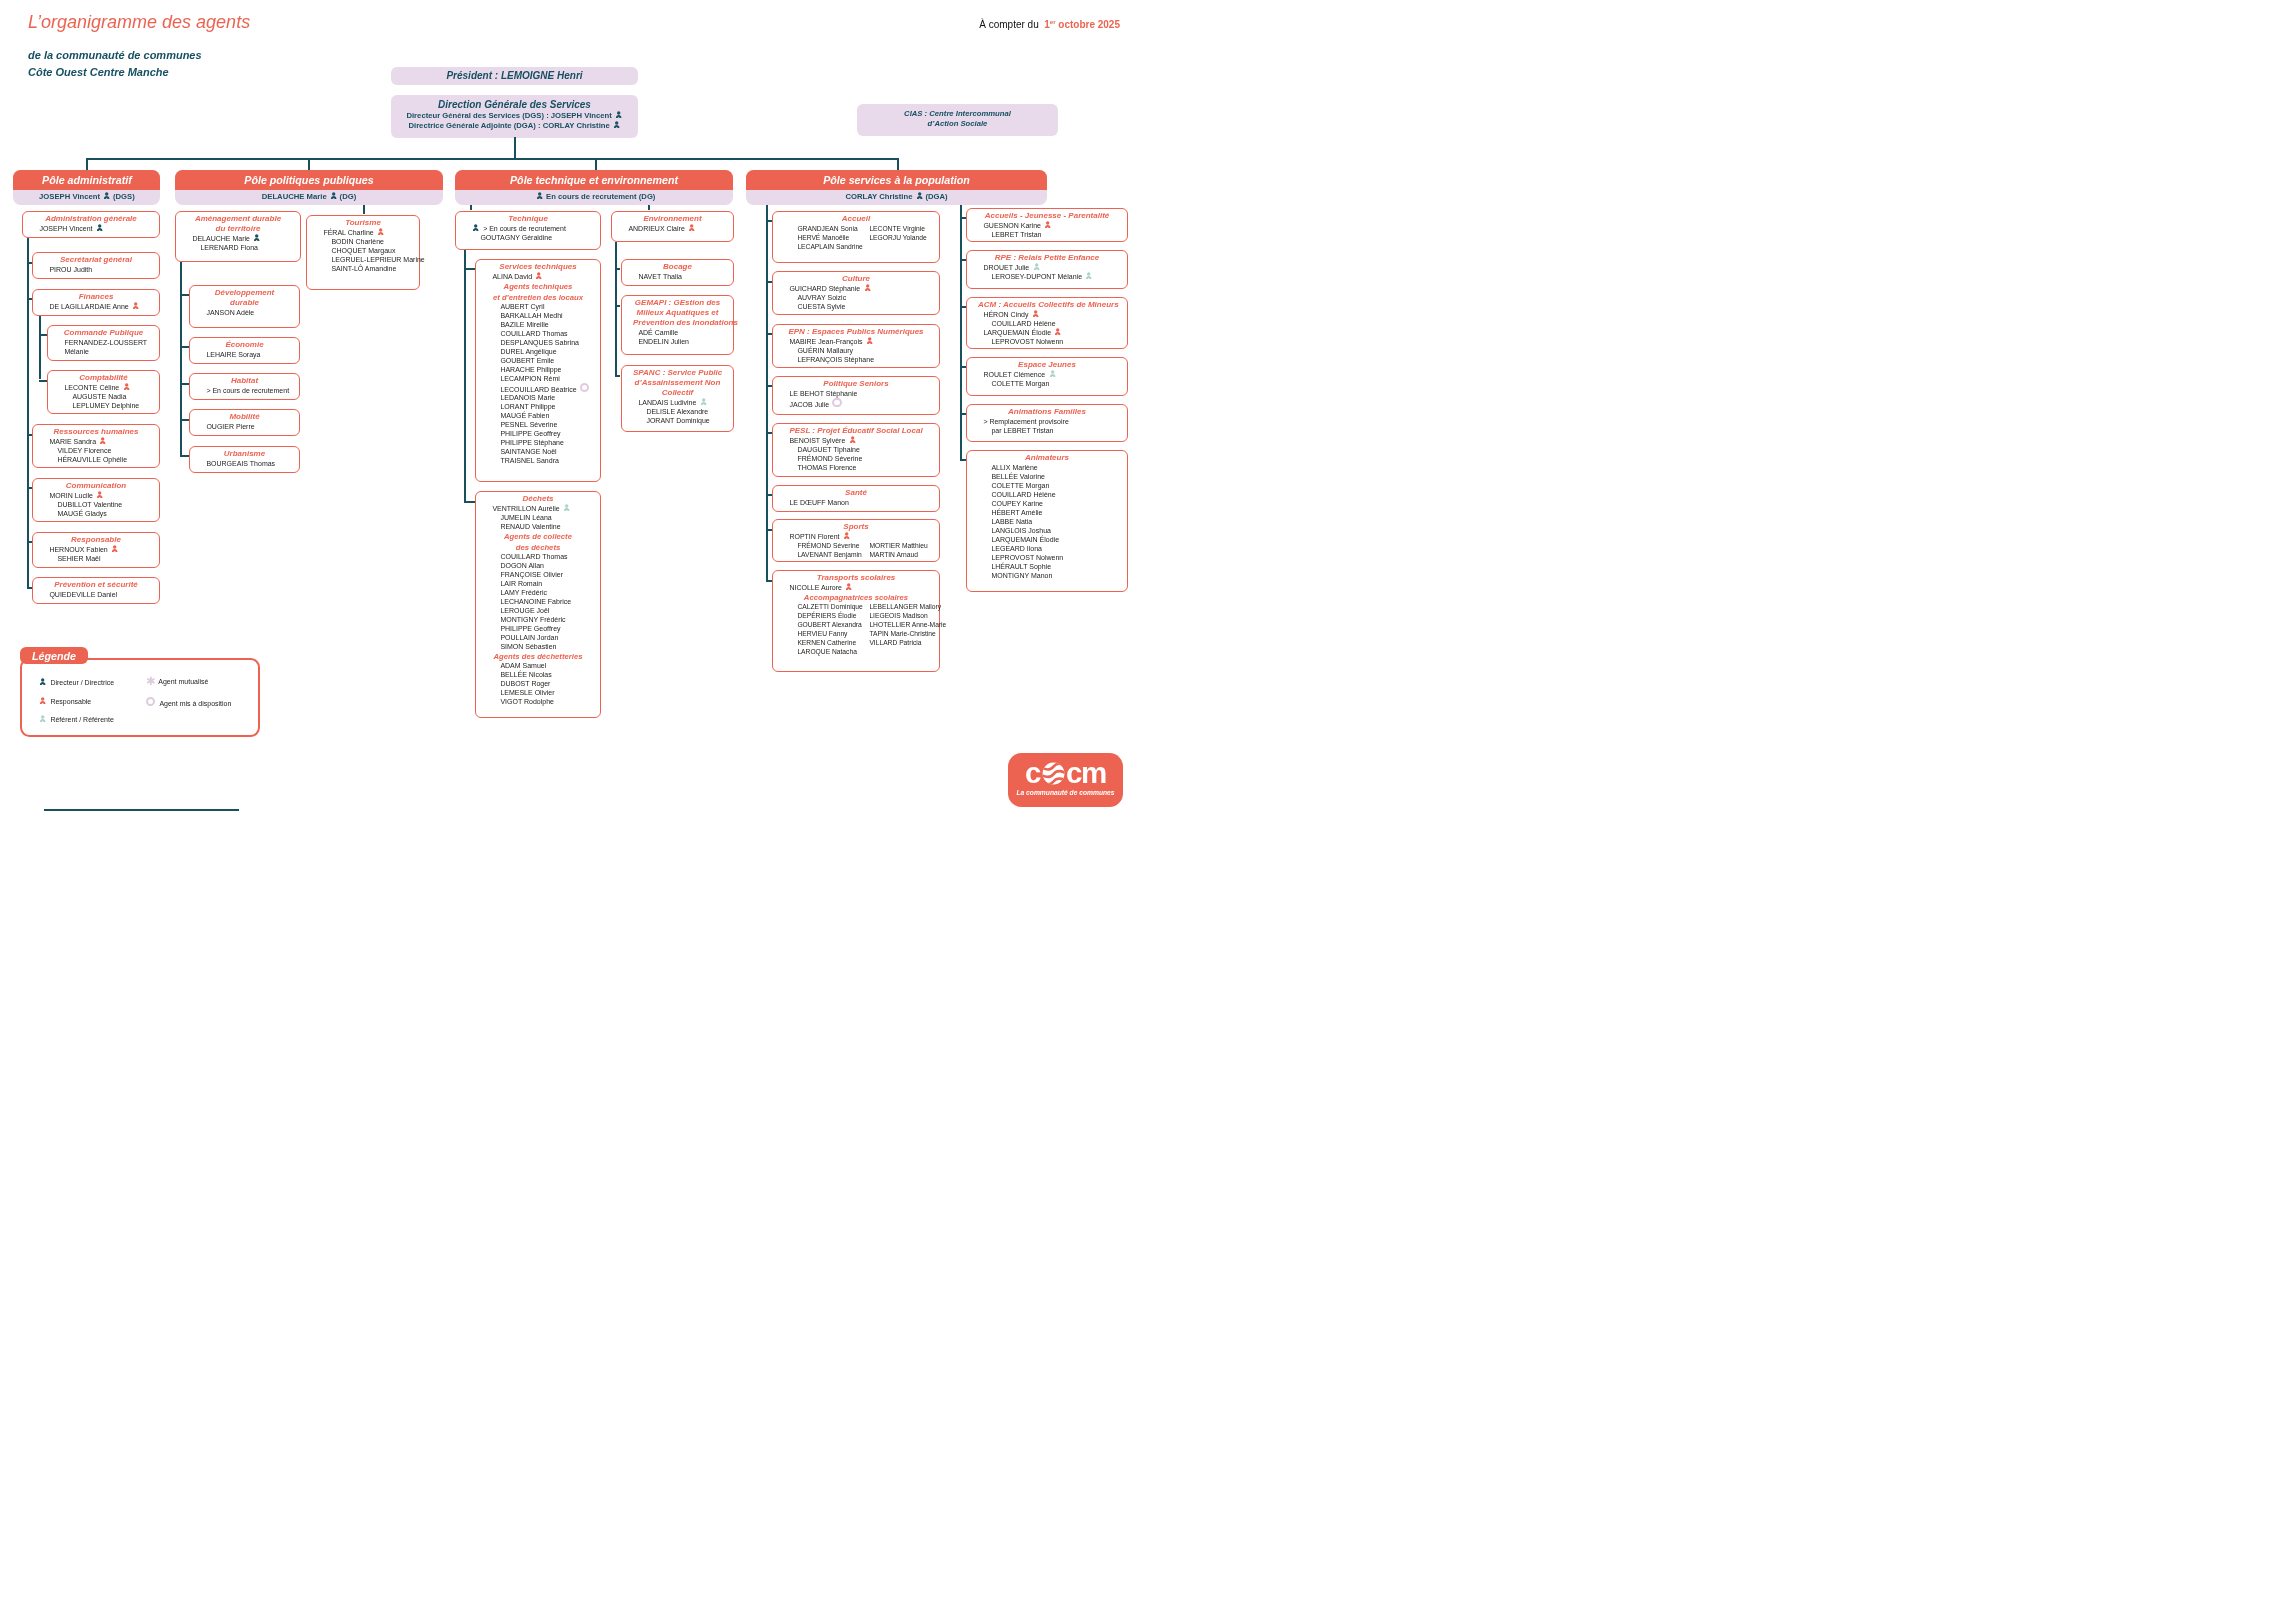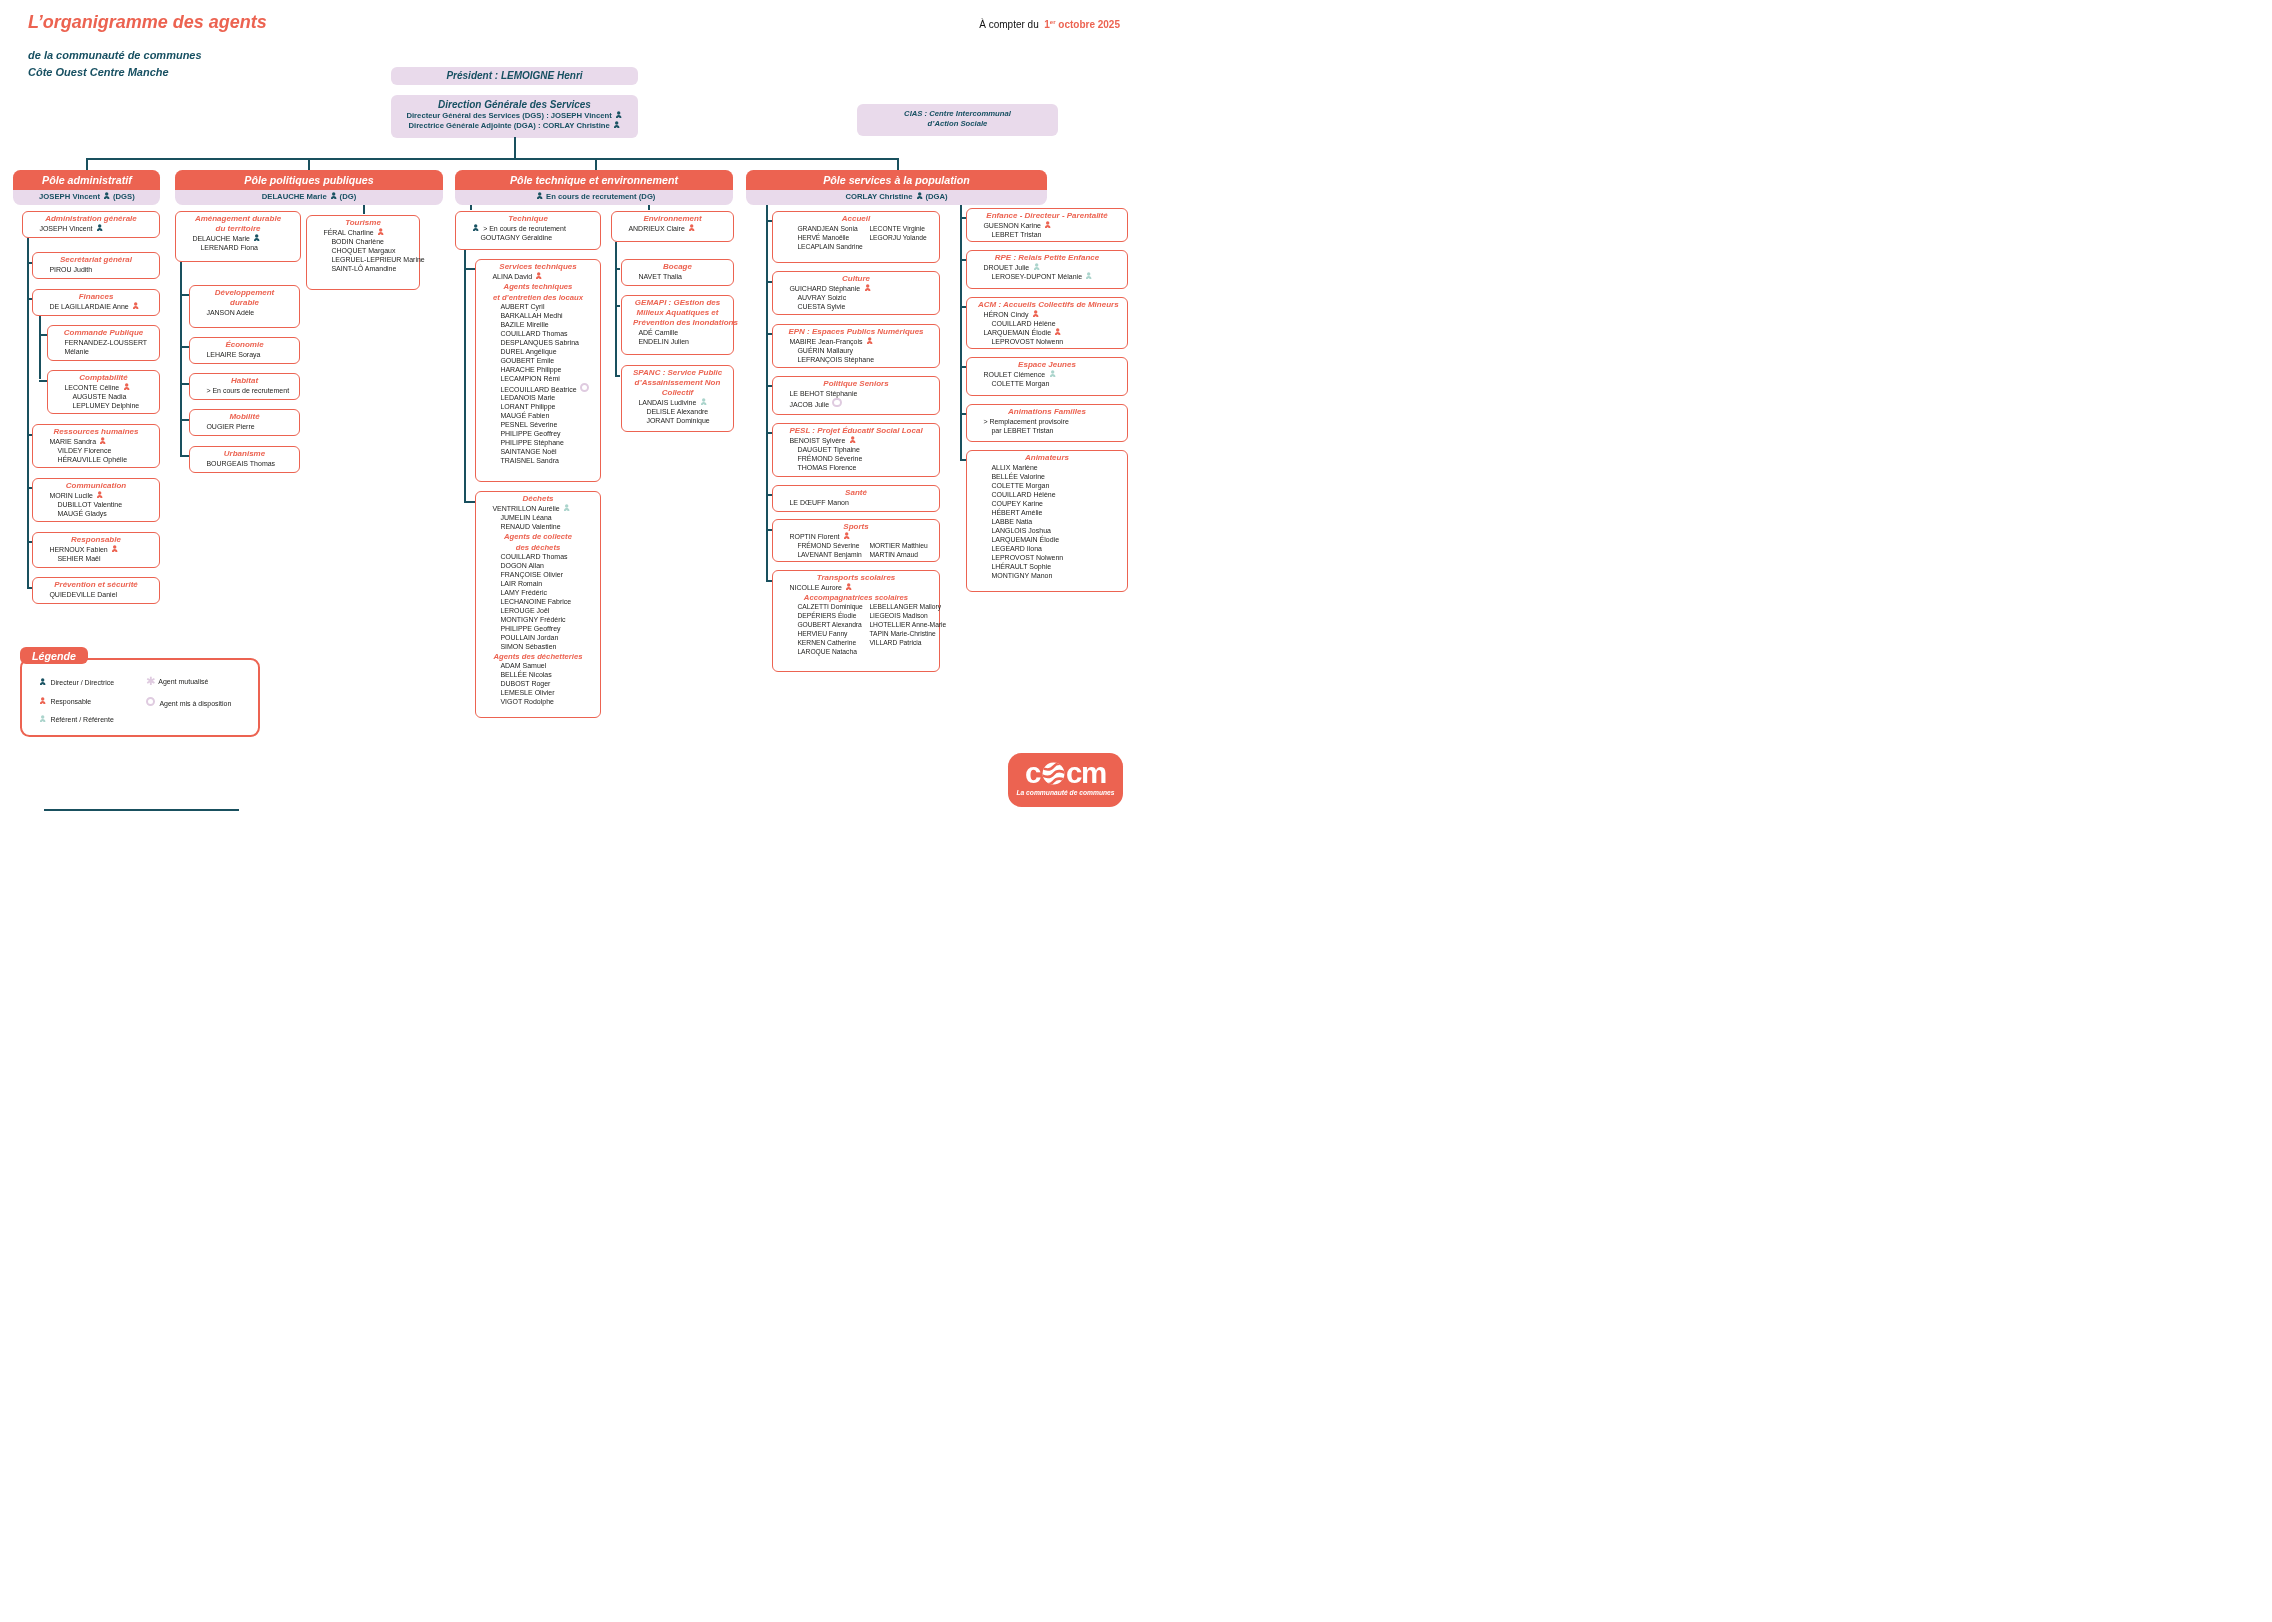--- a/index.html
+++ b/index.html
@@ -1,20 +1,20 @@
 <!DOCTYPE html>
 <html style="font-size:10.7px"><head>
 <meta charset="utf-8">
 <style>
   html,body{margin:0;padding:0;background:#fff;}
   body{font-family:"Liberation Sans","DejaVu Sans",sans-serif;}
   #page{position:relative;width:1136px;height:811px;background:#fff;overflow:hidden;}
   .abs{position:absolute;}
   
-  .main-title{color:#EC6351;font-size:18px;font-weight:bold;font-style:italic;line-height:20px;}
+  .main-title{color:#EC6351;font-size:18px;font-weight:normal;font-style:italic;line-height:20px;}
   .main-sub{color:#175062;font-size:11px;font-weight:bold;font-style:italic;line-height:14px;}
   .date-line{font-size:10px;color:#111;white-space:nowrap;}
   .date-line .coral{color:#EC6351;font-weight:bold;}
   
   .lavbox{background:#E9DAEB;border-radius:6px;color:#175062;text-align:center;box-sizing:border-box;}
   .lav-title{font-weight:bold;font-style:italic;font-size:10px;line-height:13.4px;}
   .lav-line{font-weight:bold;font-size:7.7px;line-height:10px;white-space:nowrap;}
   
   .pole-top{background:#EC6351;color:#fff;font-weight:bold;font-style:italic;text-align:center;font-size:10.7px;height:20px;line-height:20px;border-radius:7.4px 7.4px 0 0;white-space:nowrap;}
   .pole-sub{background:#E9DAEB;color:#175062;font-weight:bold;text-align:center;font-size:7.7px;height:14.8px;line-height:14.8px;border-radius:0 0 7.4px 7.4px;white-space:nowrap;}
@@ -459,21 +459,21 @@
         <div class="col">
           <div class="line i1" style="font-size: 6.7px;"><span>LEBELLANGER Mallory</span></div>
           <div class="line i1" style="font-size: 6.7px;"><span>LIEGEOIS Madison</span></div>
           <div class="line i1" style="font-size: 6.7px;"><span>LHOTELLIER Anne-Marie</span></div>
           <div class="line i1" style="font-size: 6.7px;"><span>TAPIN Marie-Christine</span></div>
           <div class="line i1" style="font-size: 6.7px;"><span>VILLARD Patricia</span></div>
         </div>
       </div>
     </div>
   <div class="box" style="left:966px;top:208px;width:162px;height:34px">
-      <div class="bt">Enfance - Directeur - Parentalité</div>
+      <div class="bt">Accueils - Jeunesse - Parentalité</div>
       <div class="line"><span>GUESNON Karine</span><svg viewBox="0 0 20 20" class="picon">
           <circle cx="10" cy="5.6" r="4.6" fill="#EC6351"></circle>
           <path d="M2.6 19 C2.6 13.2 6 11 10 11 C14 11 17.4 13.2 17.4 19 L12.9 19 L10 16.2 L7.1 19 Z" fill="#EC6351"></path>
         </svg></div>
       <div class="line i1"><span>LEBRET Tristan</span></div>
     </div>
   <div class="box" style="left:966px;top:250px;width:162px;height:39px">
       <div class="bt">RPE : Relais Petite Enfance</div>
       <div class="line"><span>DROUET Julie</span><svg viewBox="0 0 20 20" class="picon">
           <circle cx="10" cy="5.6" r="4.6" fill="#ABD4CC"></circle>

